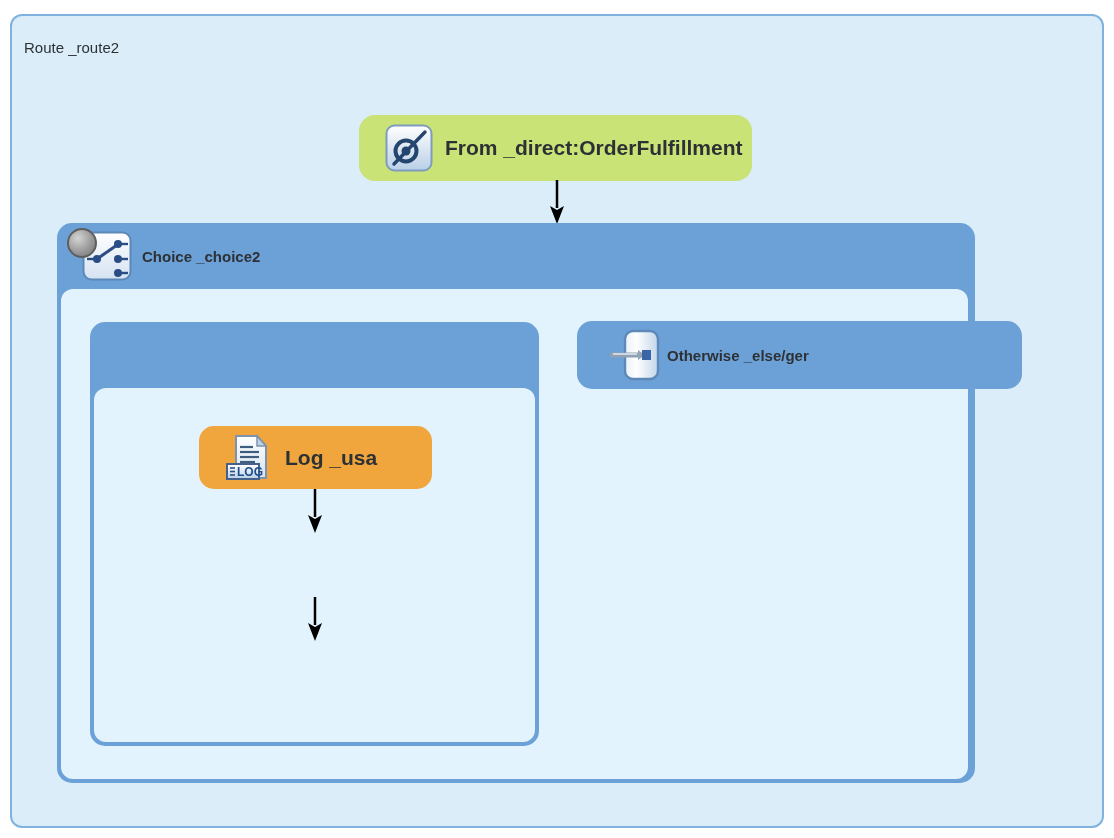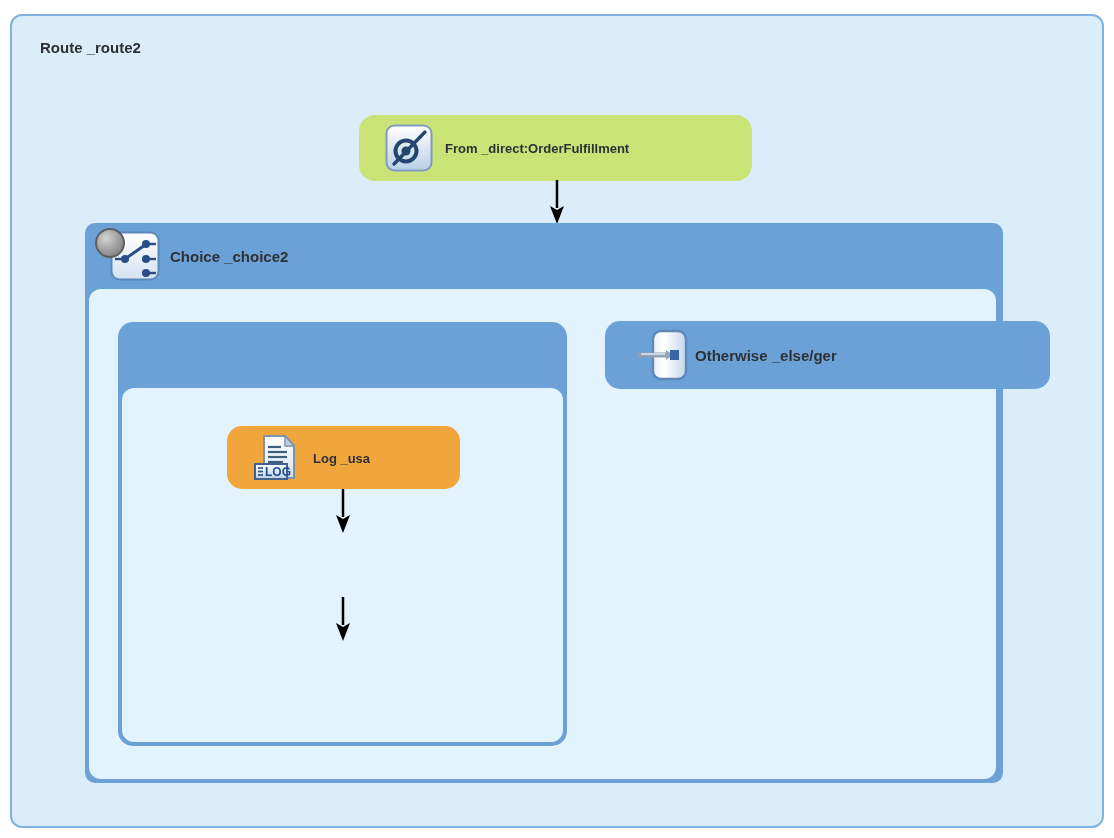--- a/index.html
+++ b/index.html
@@ -15,48 +15,47 @@
   }
   .route-container {
     position: absolute; left: 10px; top: 14px;
     width: 1094px; height: 814px;
     box-sizing: border-box;
     background: var(--route-fill, #daedf9);
     border: 2px solid var(--route-border, #7fb2de);
     border-radius: 12px;
   }
   .route-title {
-    position: absolute; left: 28px; top: 23px;
-    font-size: 15px; font-weight: bold;
+    position: absolute; left: 12px; top: 23px;
+    font-size: 15px; font-weight: normal;
     color: var(--label-text, #2d3135);
     white-space: nowrap;
   }
   
   .node {
     position: absolute;
     border-radius: 16px;
   }
   .node .node-icon { position: absolute; left: 26px; top: 50%; transform: translateY(-50%); }
   .node .node-label {
     position: absolute; left: 86px; top: 50%; transform: translateY(-50%);
-    font-size: 13px; font-weight: bold; color: var(--label-text, #2d3135);
+    font-size: 21px; font-weight: bold; color: var(--label-text, #2d3135);
     white-space: nowrap;
   }
   .from-node  { left: 347px; top:  99px; width: 393px; height: 66px; background: var(--from-green, #c9e376); }
   .log-node   { left: 105px; top:  38px; width: 233px; height: 63px; background: var(--step-orange, #f0a63c); border-radius: 15px; }
   .setheader-node { left: 42px; top: 145px; width: 361px; height: 64px; background: var(--step-orange, #f0a63c); border-radius: 15px; }
   .to-node    { left: 107px; top: 253px; width: 229px; height: 63px; background: var(--to-lavender, #d8c6e0); border-radius: 15px; }
 
   
   .choice-container {
     position: absolute; left: 45px; top: 207px;
     width: 918px; height: 560px;
     background: var(--container-blue, #6ca1d7);
-    border-radius: 10px;
-    margin-left: 28px;
+    border-radius: 15px;
   }
   .container-header { position: absolute; left: 0; top: 0; right: 0; height: 66px; }
   .hdr-icon  { position: absolute; top: 50%; transform: translateY(-50%); }
   .hdr-label {
     position: absolute; top: 50%; transform: translateY(-50%);
     font-size: 15px; font-weight: bold; color: var(--label-text, #2d3135);
     white-space: nowrap;
   }
   .choice-container > .container-header .hdr-icon  { left: 25px; }
   .choice-container > .container-header .hdr-label { left: 85px; }

